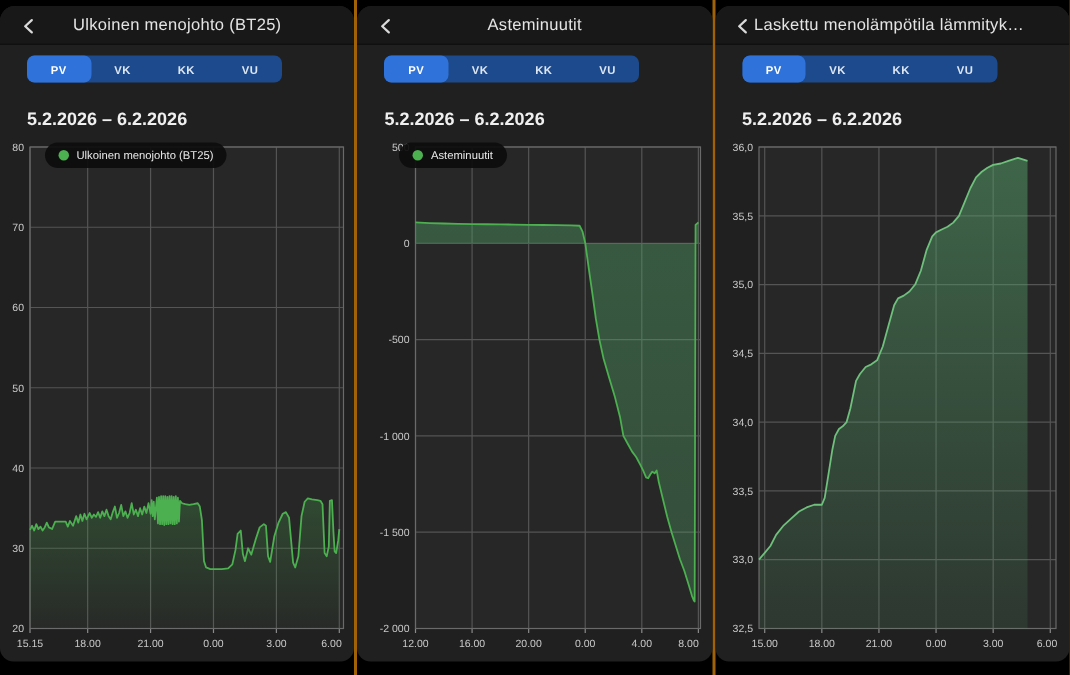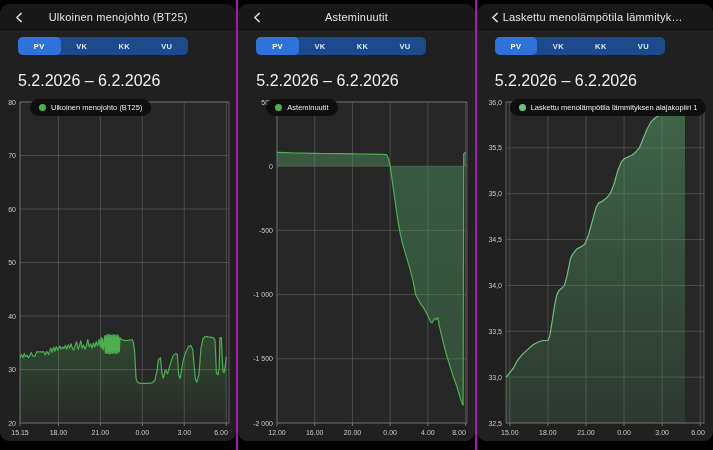--- a/index.html
+++ b/index.html
@@ -1,27 +1,27 @@
 <!DOCTYPE html>
 <html><head>
 <meta charset="utf-8">
 <style>
   html,body{margin:0;padding:0;background:#000;}
   *{box-sizing:border-box;}
   body{font-family:"Liberation Sans","DejaVu Sans",sans-serif;}
-  .page{width:713px;height:450px;background:#a21caf;display:flex;gap:2px;overflow:hidden;}
+  .page{width:713px;height:450px;background:#a16207;display:flex;gap:2px;overflow:hidden;}
   .panel{flex:1;background:#000;padding-top:4px;min-width:0;}
   .card{background:#202020;border-radius:10px 10px 9px 9px;height:437px;display:flex;flex-direction:column;overflow:hidden;}
   .appbar{height:26px;background:#181818;display:flex;align-items:center;position:relative;flex:none;border-bottom:1px solid #101010;}
   .back-btn{position:absolute;left:9px;top:0;height:26px;width:20px;display:flex;align-items:center;justify-content:center;cursor:pointer;}
   .appbar-title{flex:1;text-align:center;color:#e4e4e4;font-size:11px;letter-spacing:.2px;white-space:nowrap;overflow:hidden;text-overflow:ellipsis;padding:0 26px;}
   .tabs{margin:7px 0 0 18px;width:170px;height:18px;background:#1d4a8c;border-radius:5px;display:flex;flex:none;}
   .tabseg{flex:1;display:flex;align-items:center;justify-content:center;color:#dce6f4;font-size:7.5px;font-weight:700;letter-spacing:.4px;cursor:pointer;}
   .tabseg.active{background:#2e72da;border-radius:5px;color:#fff;}
-  .date-range{margin:17px 0 0 18px;color:#efefef;font-size:16px;font-weight:400;flex:none;}
+  .date-range{margin:17px 0 0 18px;color:#efefef;font-size:12px;font-weight:700;flex:none;}
   .chart-wrap{position:relative;margin-top:6px;flex:none;}
   .chart-svg{display:block;margin-left:2px;}
   .legend{position:absolute;top:3px;display:flex;align-items:center;gap:5px;background:rgba(13,13,13,.93);border-radius:11px;padding:4px 9px;max-width:205px;cursor:pointer;}
   .legend-dot{width:7px;height:7px;border-radius:50%;background:#4caf50;flex:none;}
   .legend-label{color:#e9e9e9;font-size:7.5px;white-space:nowrap;overflow:hidden;text-overflow:ellipsis;}
 </style>
 </head>
 <body>
 
 <div class="page">
@@ -221,21 +221,17 @@
             <line x1="183.1153846153846" y1="6" x2="183.1153846153846" y2="327" stroke="#555555" stroke-width="0.8"></line>
             <line x1="183.1153846153846" y1="327" x2="183.1153846153846" y2="330" stroke="#8a8a8a" stroke-width="0.8"></line>
             <text x="183.1153846153846" y="339" text-anchor="middle" font-size="7" fill="#c9c9c9">3.00</text>
             <line x1="221.19230769230768" y1="6" x2="221.19230769230768" y2="327" stroke="#555555" stroke-width="0.8"></line>
             <line x1="221.19230769230768" y1="327" x2="221.19230769230768" y2="330" stroke="#8a8a8a" stroke-width="0.8"></line>
             <text x="219" y="339" text-anchor="middle" font-size="7" fill="#c9c9c9">6.00</text>
             <rect x="27" y="6" width="198" height="321" fill="none" stroke="#6a6a6a" stroke-width="0.8"></rect>
             <path d="M27.0,327.0 L27.0,281.1 L30.8,276.6 L34.6,272.0 L38.4,264.6 L43.5,258.2 L48.6,253.6 L53.7,249.0 L58.7,246.3 L63.8,244.5 L68.9,244.5 L70.8,239.9 L73.3,224.3 L75.9,207.8 L77.8,198.6 L80.3,194.0 L82.8,192.2 L85.4,189.4 L87.9,180.3 L91.7,161.9 L94.3,157.3 L98.1,152.7 L101.9,150.9 L105.7,148.2 L109.5,139.0 L113.3,125.2 L117.1,111.5 L119.7,106.9 L123.5,105.1 L127.3,102.3 L131.1,97.7 L134.9,88.5 L138.7,74.8 L142.5,65.6 L145.0,62.9 L148.8,61.0 L152.7,59.2 L156.5,56.4 L160.3,51.9 L164.1,42.7 L167.9,33.5 L171.7,26.2 L175.5,22.5 L179.3,19.8 L183.1,17.9 L188.2,17.0 L193.3,15.2 L199.6,13.3 L206.0,15.2 L206.0,327.0 Z" fill="url(#grad2)" stroke="none"></path>
             <path d="M27.0,281.1 L30.8,276.6 L34.6,272.0 L38.4,264.6 L43.5,258.2 L48.6,253.6 L53.7,249.0 L58.7,246.3 L63.8,244.5 L68.9,244.5 L70.8,239.9 L73.3,224.3 L75.9,207.8 L77.8,198.6 L80.3,194.0 L82.8,192.2 L85.4,189.4 L87.9,180.3 L91.7,161.9 L94.3,157.3 L98.1,152.7 L101.9,150.9 L105.7,148.2 L109.5,139.0 L113.3,125.2 L117.1,111.5 L119.7,106.9 L123.5,105.1 L127.3,102.3 L131.1,97.7 L134.9,88.5 L138.7,74.8 L142.5,65.6 L145.0,62.9 L148.8,61.0 L152.7,59.2 L156.5,56.4 L160.3,51.9 L164.1,42.7 L167.9,33.5 L171.7,26.2 L175.5,22.5 L179.3,19.8 L183.1,17.9 L188.2,17.0 L193.3,15.2 L199.6,13.3 L206.0,15.2" fill="none" stroke="#6fbf7d" stroke-width="1.2" stroke-linejoin="round"></path>
           </svg>
-        <div class="legend" style="left: 33px;">
-          <span class="legend-dot" style="background: rgb(111, 191, 125);"></span>
-          <span class="legend-label">Laskettu menolämpötila lämmityksen alajakopiiri 1</span>
-        </div>
       </div>
     </div>
   </div>
 
 </div>
 
 </body></html>

